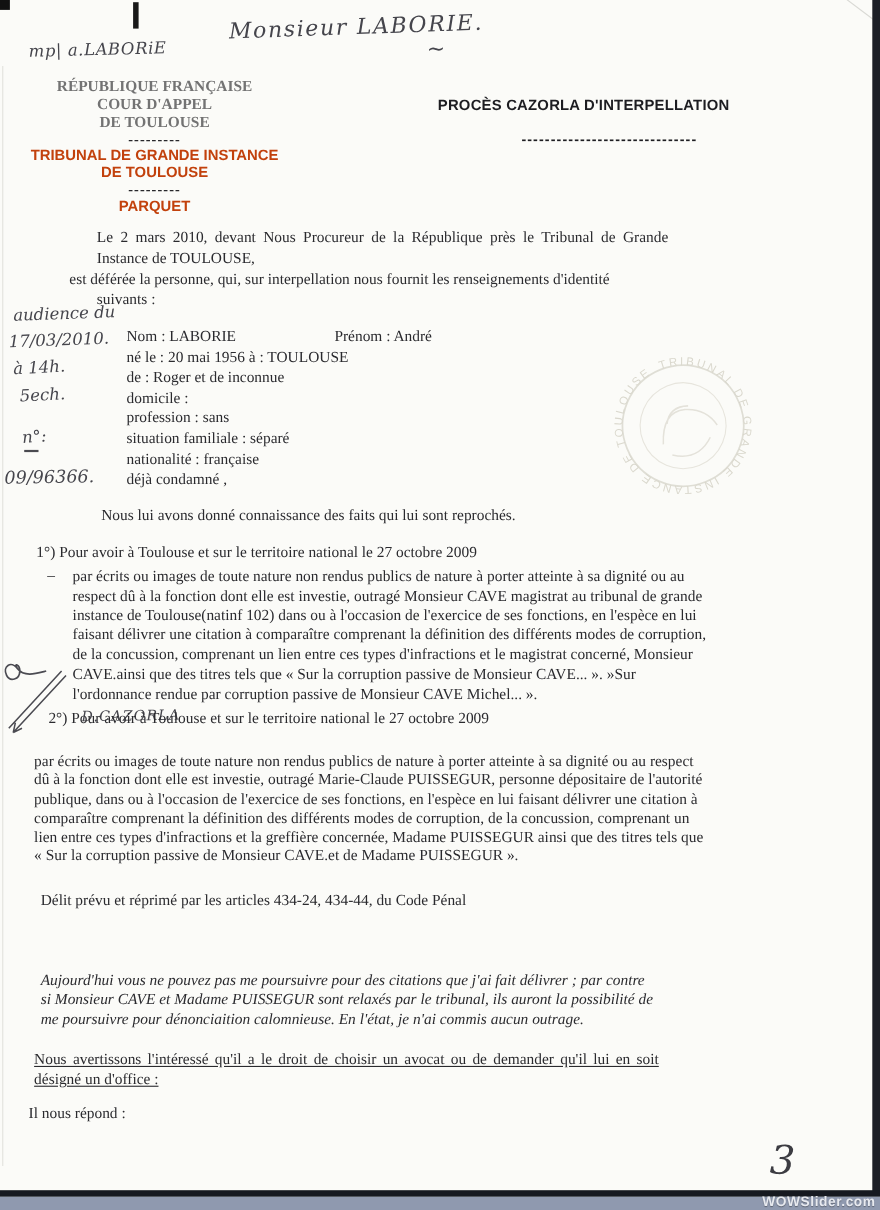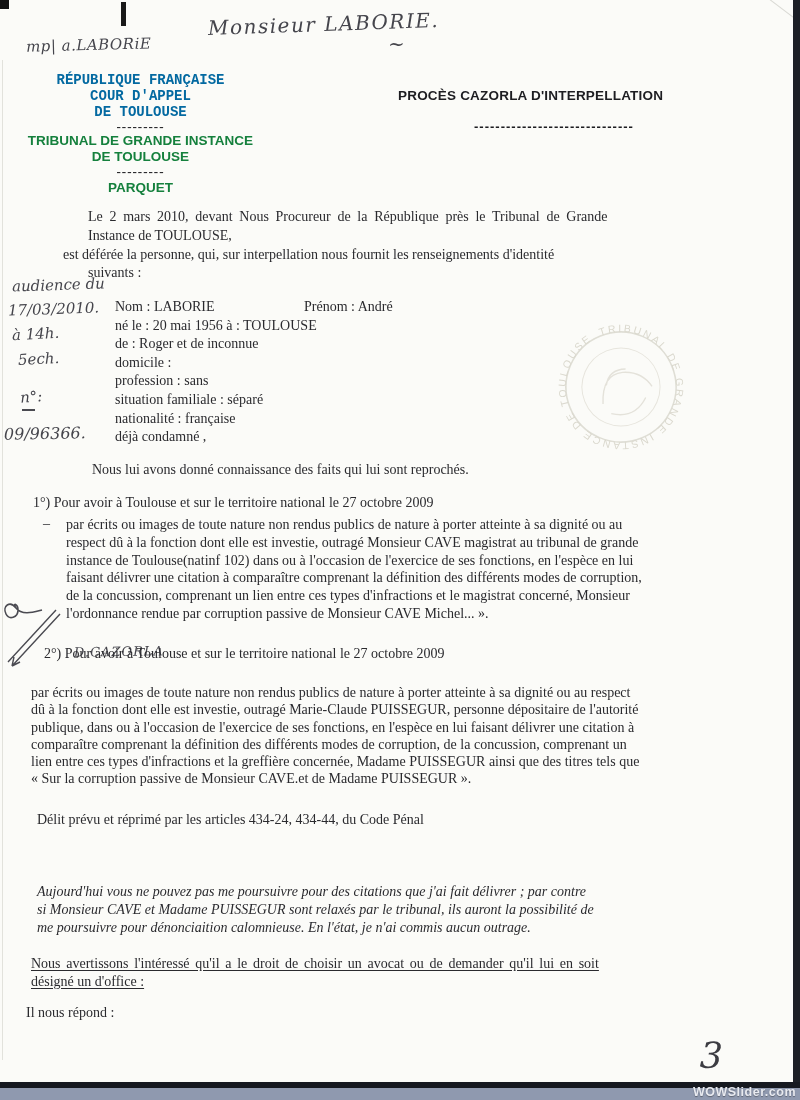--- a/index.html
+++ b/index.html
@@ -8,22 +8,22 @@
   .abs{position:absolute;}
   .line{white-space:nowrap;}
   .serif{font-family:"Liberation Serif",serif;color:#2a2a2e;font-size:14px;}
   .sans{font-family:"Liberation Sans",sans-serif;color:#1d1d21;}
   .bold{font-weight:bold;}
   .it{font-style:italic;}
   .u{text-decoration:underline;text-underline-offset:2px;}
   .just{word-spacing:3.2px;}
   .just2{word-spacing:2.2px;}
   .hand{font-family:"DejaVu Serif",serif;font-style:italic;color:#45454c;}
-  .hdr-serif{font-size:14px;line-height:16px;font-weight:bold;font-family:Liberation Mono, monospace;color:#0369a1;}
-  .hdr-sans{font-size:13.5px;line-height:16px;font-weight:bold;font-family:"Liberation Sans",sans-serif;color:#15803d;}
+  .hdr-serif{font-size:14px;line-height:16px;font-weight:bold;font-family:Liberation Serif, serif;color:#737373;}
+  .hdr-sans{font-size:13.5px;line-height:16px;font-weight:bold;font-family:"Liberation Sans",sans-serif;color:#c2410c;}
   .divider{font-size:13px;line-height:13px;font-weight:bold;letter-spacing:1px;color:#1d1d21;}
   .edge{background:#1c1f26;}
 </style>
 </head>
 <body>
 
 <div class="page">
 
   <div class="abs" style="left:0;top:0;width:9px;height:9px;background:#111;"></div>
   <div class="abs" style="left:121px;top:2px;width:5px;height:24px;background:#191919;"></div>
@@ -90,20 +90,21 @@
   <div class="abs serif line" style="left:92px;top:462px;">Nous lui avons donné connaissance des faits qui lui sont reprochés.</div>
 
   <div class="abs serif line" style="left:33px;top:495px;">1°) Pour avoir à Toulouse et sur le territoire national le 27 octobre 2009</div>
   <div class="abs serif line" style="left:43px;top:516px;">–</div>
   <div class="abs" style="left:66px;top:516px;line-height:17.8px;">
     <div class="serif line">par écrits ou images de toute nature non rendus publics de nature à porter atteinte à sa dignité ou au</div>
     <div class="serif line">respect dû à la fonction dont elle est investie, outragé Monsieur CAVE magistrat au tribunal de grande</div>
     <div class="serif line">instance de Toulouse(natinf 102) dans ou à l'occasion de l'exercice de ses fonctions, en  l'espèce en lui</div>
     <div class="serif line">faisant délivrer une citation à comparaître comprenant la définition  des différents modes de  corruption,</div>
     <div class="serif line">de la concussion, comprenant un lien entre ces types d'infractions et le magistrat concerné, Monsieur</div>
+    <div class="serif line">CAVE.ainsi que des titres tels que «  Sur la corruption passive de Monsieur CAVE... ». »Sur</div>
     <div class="serif line">l'ordonnance rendue par corruption passive de Monsieur CAVE Michel... ».</div>
   </div>
 
   <svg class="abs" style="left:0;top:592px;" width="72" height="88" viewBox="0 0 72 88">
     <path d="M16,16 c-6,-8 -14,-2 -10,6 c3,6 12,4 12,-4 c0,-6 -6,-8 -2,-2 c6,8 18,4 26,2" fill="none" stroke="#4b4b52" stroke-width="1.6"></path>
     <path d="M56,18 L8,70 M60,22 L12,74 M12,74 l8,-4 M12,74 l2,-9" fill="none" stroke="#4b4b52" stroke-width="1.4"></path>
   </svg>
   <div class="abs hand line" style="left:74px;top:644px;font-size:13px;letter-spacing:1px;transform:rotate(-1deg);">D.CAZORLA</div>
 
   <div class="abs serif line" style="left:44px;top:646px;">2°) Pour avoir à Toulouse et sur le territoire national  le 27 octobre 2009</div>

